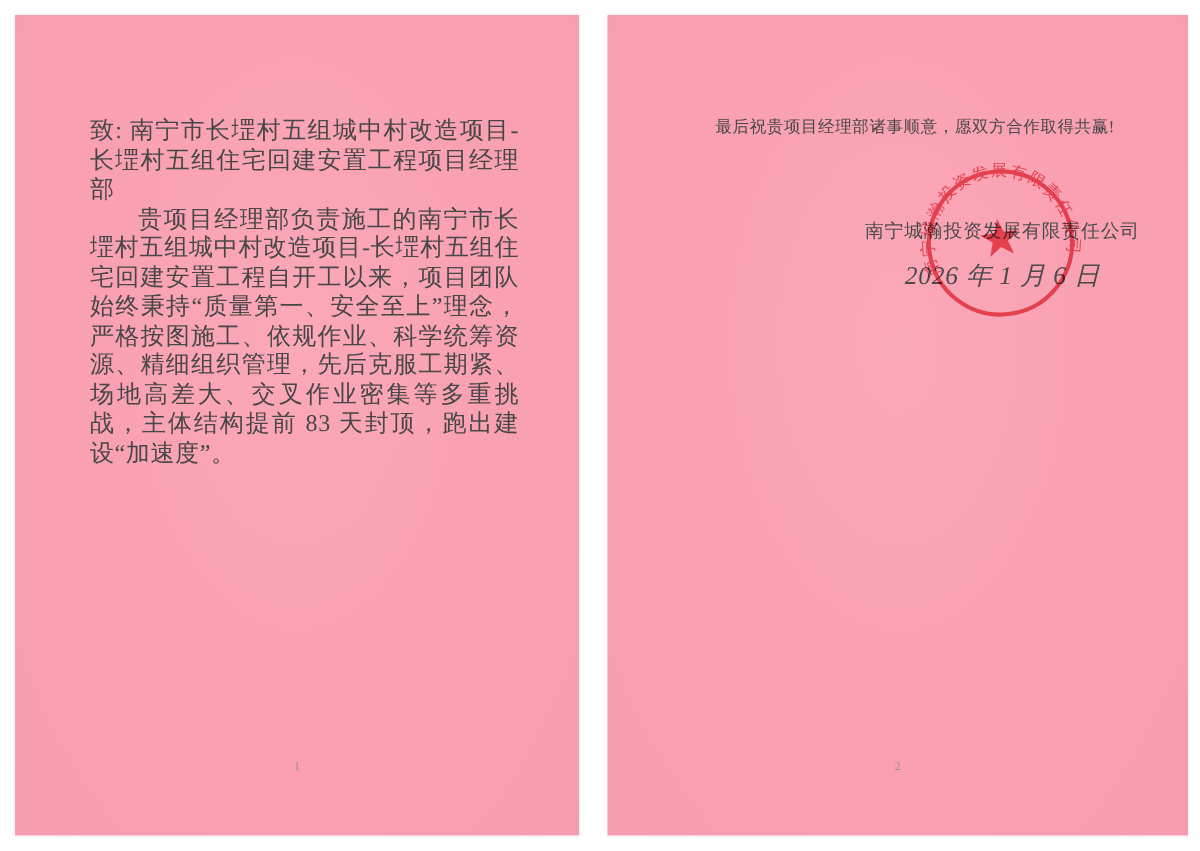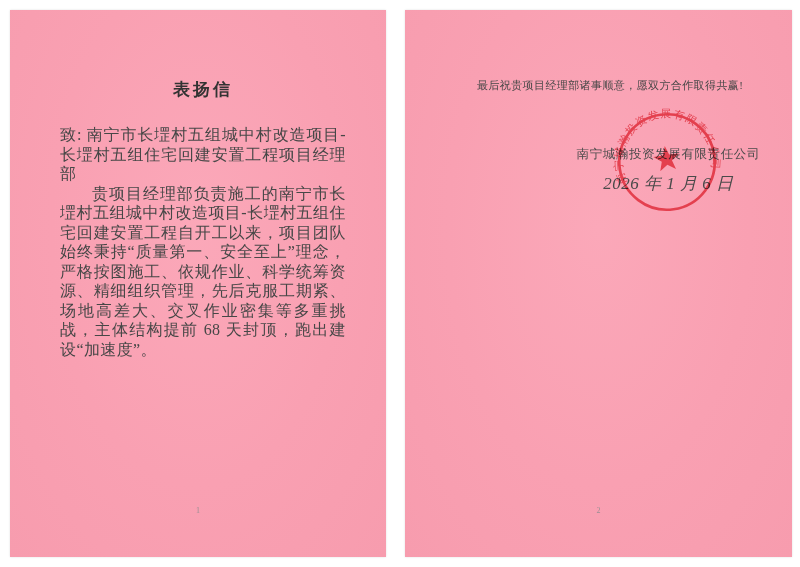--- a/index.html
+++ b/index.html
@@ -99,23 +99,22 @@
     font-size: 8px;
     color: #9a8f93;
   }
 </style>
 </head>
 <body>
 
 <div class="canvas">
 
   <div class="page page1">
-    <h1 class="letter-title">表扬信</h1>
     <p class="body-text salutation">致: 南宁市长堽村五组城中村改造项目-长堽村五组住宅回建安置工程项目经理部</p>
-    <p class="body-text para">贵项目经理部负责施工的南宁市长堽村五组城中村改造项目-长堽村五组住宅回建安置工程自开工以来，项目团队始终秉持“质量第一、安全至上”理念，严格按图施工、依规作业、科学统筹资源、精细组织管理，先后克服工期紧、场地高差大、交叉作业密集等多重挑战，主体结构提前 68 天封顶，跑出建设“加速度”。</p>
+    <p class="body-text para">贵项目经理部负责施工的南宁市长堽村五组城中村改造项目-长堽村五组住宅回建安置工程自开工以来，项目团队始终秉持“质量第一、安全至上”理念，严格按图施工、依规作业、科学统筹资源、精细组织管理，先后克服工期紧、场地高差大、交叉作业密集等多重挑战，主体结构提前 83 天封顶，跑出建设“加速度”。</p>
     <div class="page-number">1</div>
   </div>
 
   <div class="page page2">
     <p class="closing-line">最后祝贵项目经理部诸事顺意，愿双方合作取得共赢!</p>
 
     <div class="signature-block">
       <div class="company-name">南宁城瀚投资发展有限责任公司</div>
       <div class="letter-date">2026 年 1 月 6 日</div>
     </div>

